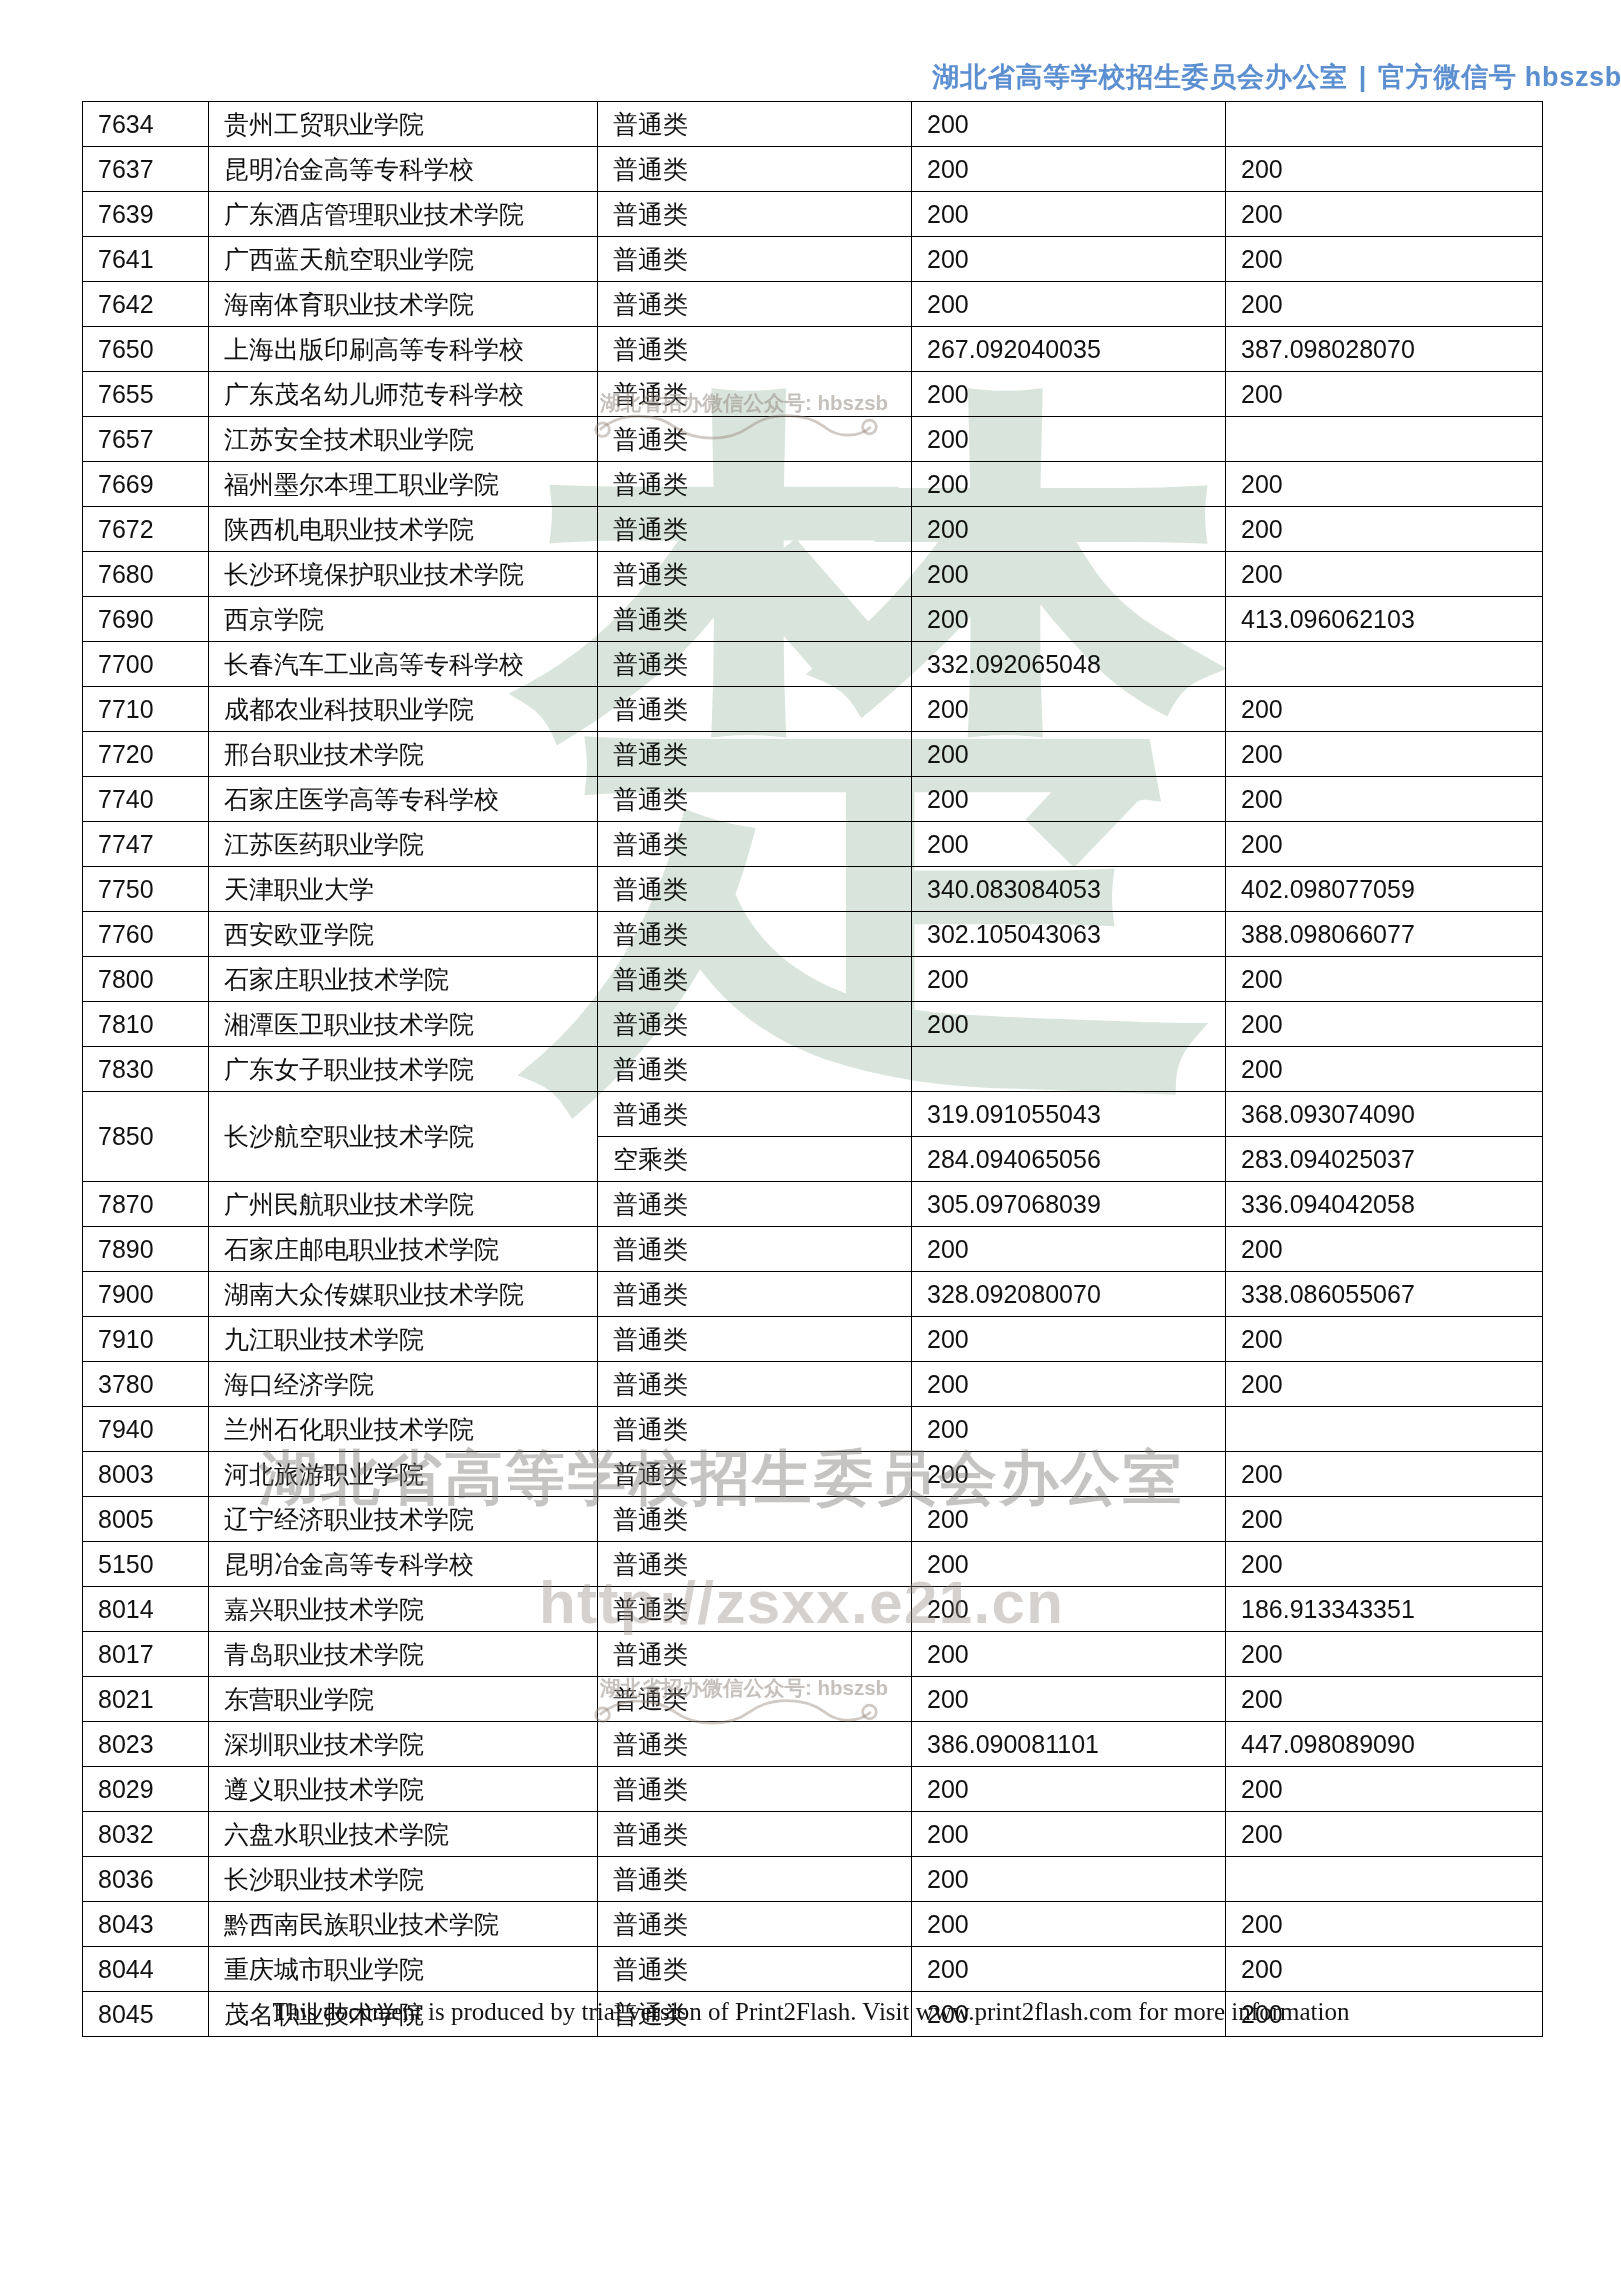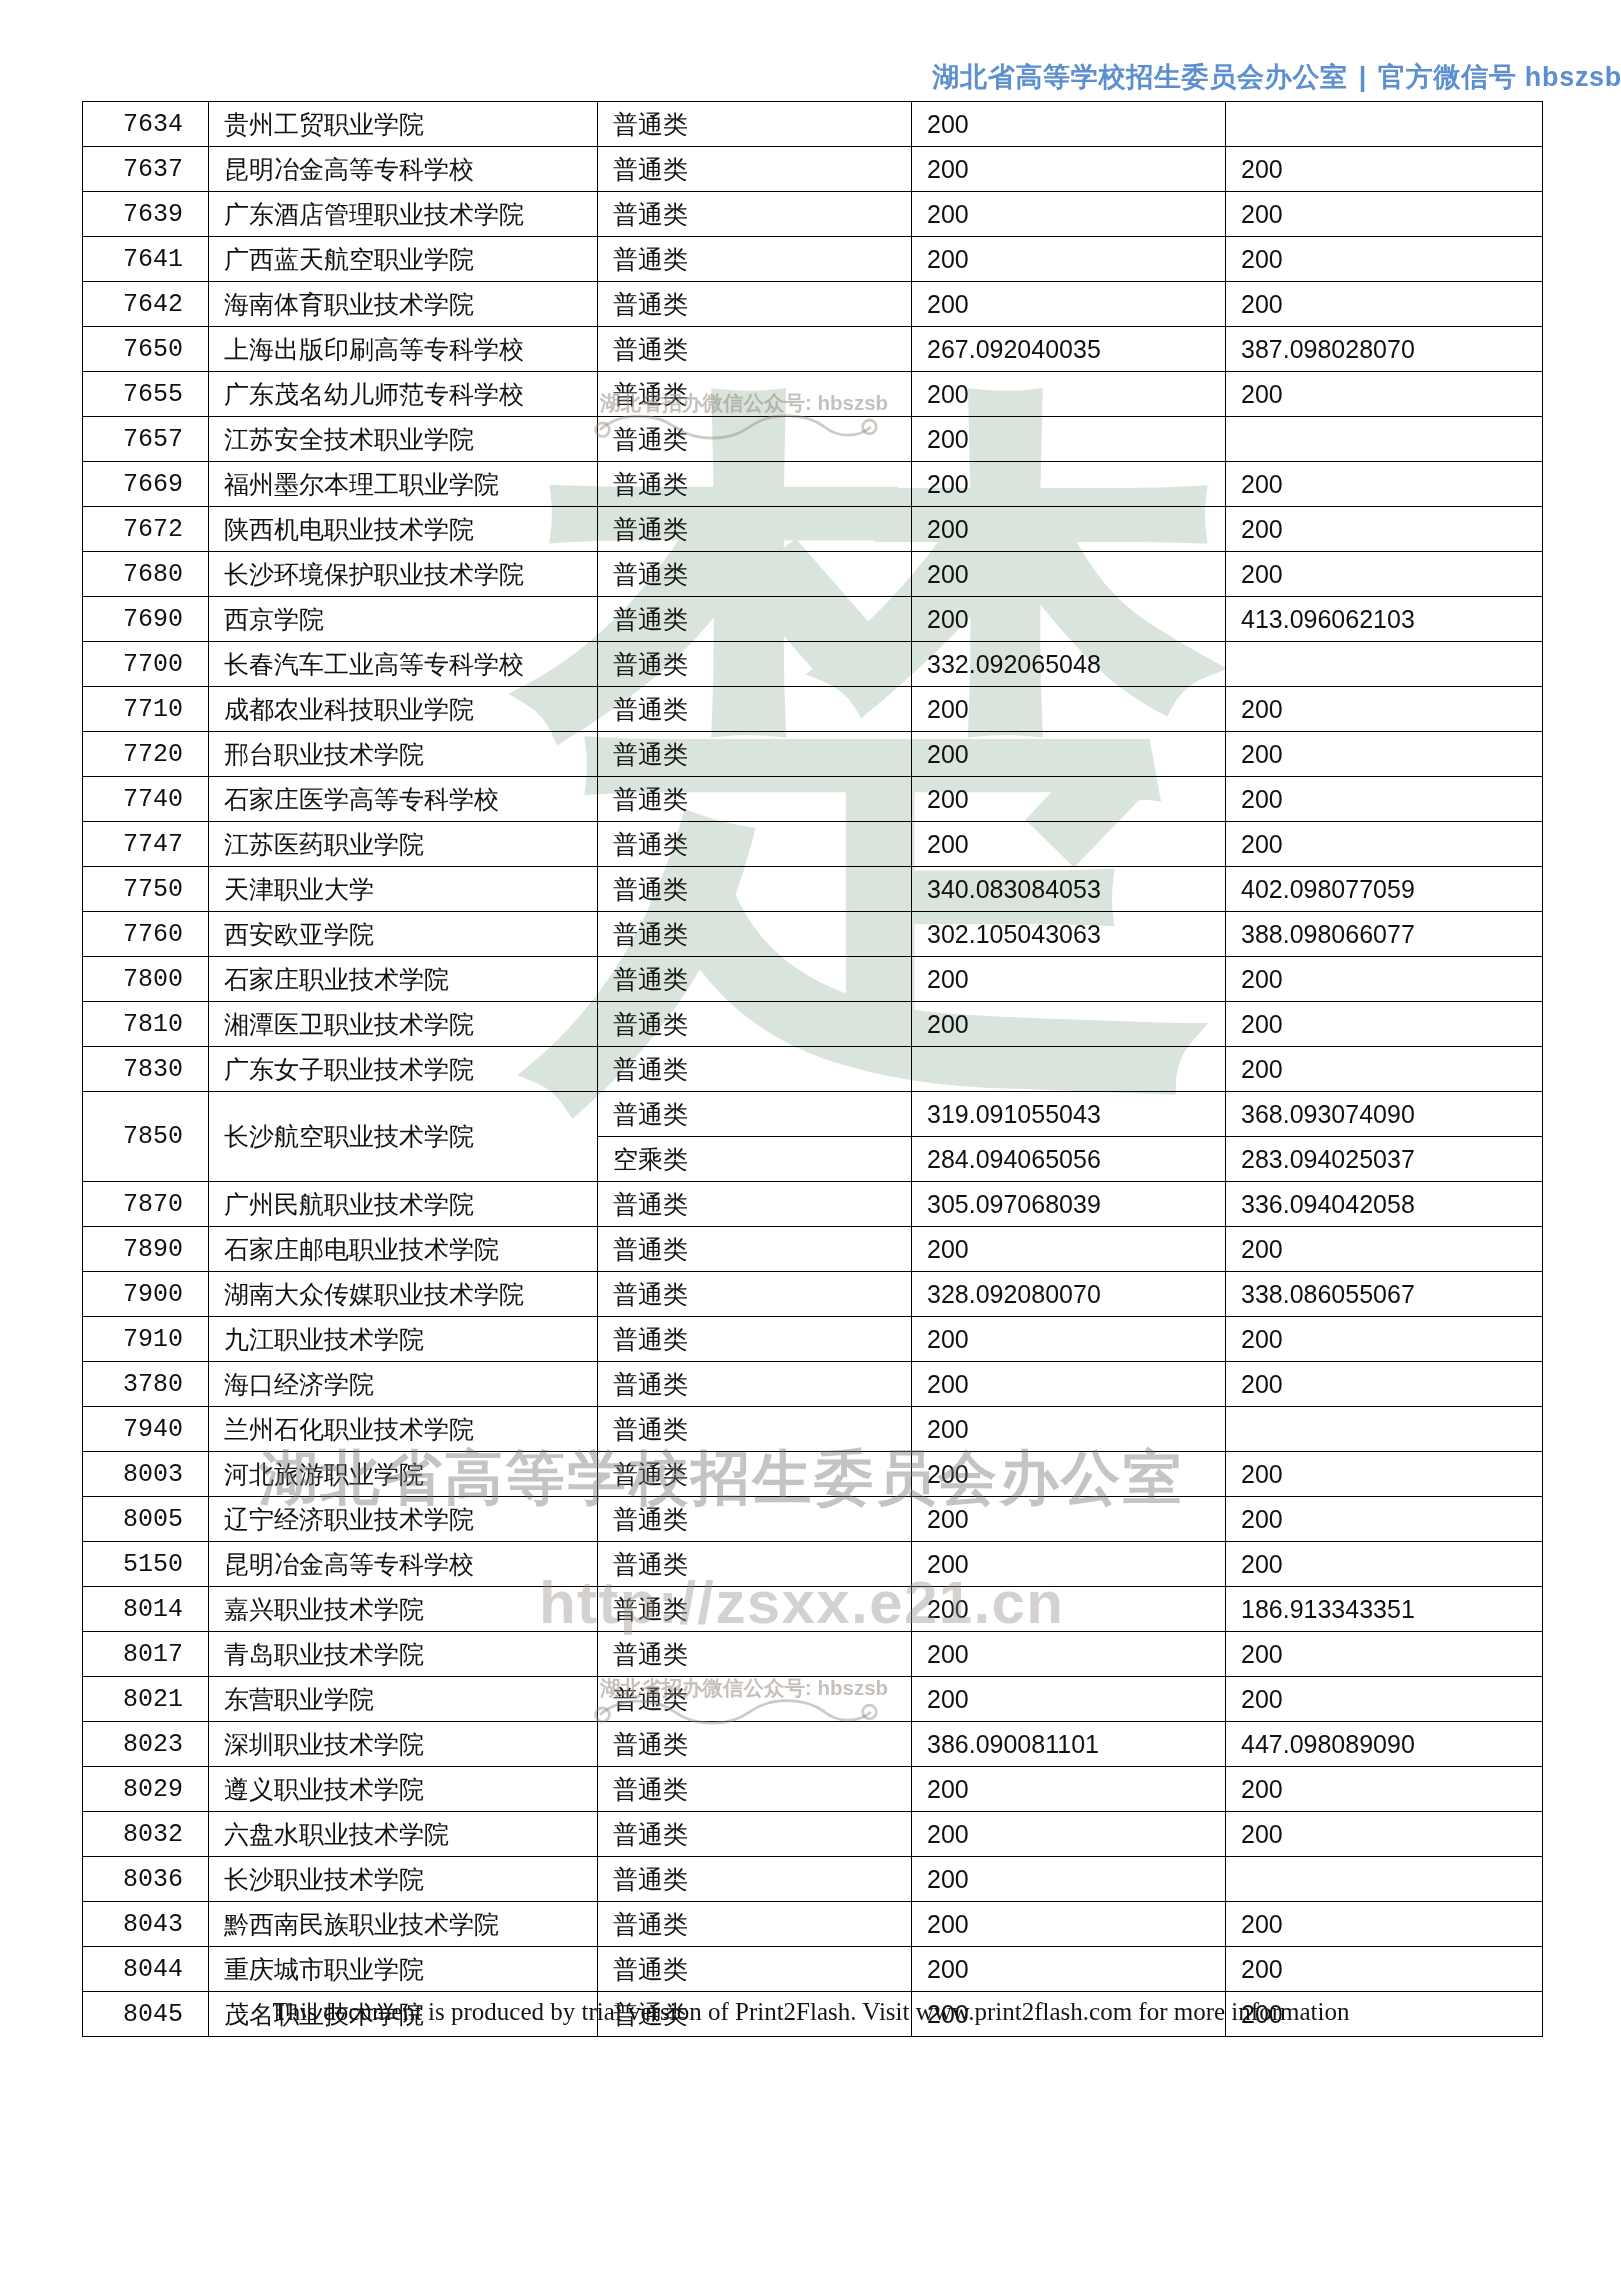--- a/index.html
+++ b/index.html
@@ -58,21 +58,21 @@
   .tbl td{
     border:1.4px solid #000000;
     font-size:25px;
     color:#111111;
     padding:0 0 0 15px;
     height:44px;
     vertical-align:middle;
     background:transparent;
     overflow:hidden;white-space:nowrap;
   }
-  .c-code{width:126px;text-align:center;padding-left:0;font-family:Liberation Mono, monospace;}
+  .c-code{width:126px;padding-left:0;}
   .c-name{width:389px;}
   .c-type{width:314px;}
   .c-s1{width:314px;}
   .c-s2{width:317px;}
 
   
   .footer{
     position:absolute;left:0;top:1998px;width:1622px;
     text-align:center;
     font-family:"Liberation Serif","DejaVu Serif",serif;

